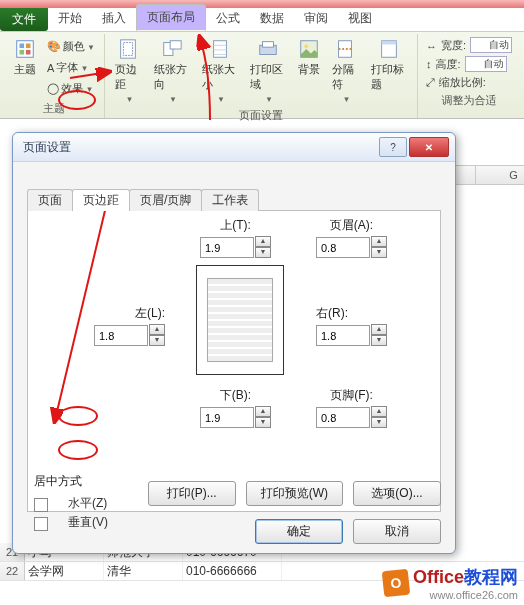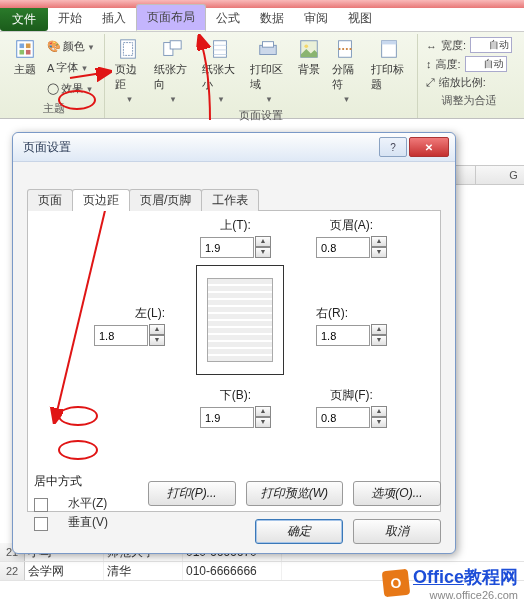--- a/index.html
+++ b/index.html
@@ -48,30 +48,30 @@
   .spin-btns span { width:14px; height:9px; border:1px solid #888; background:linear-gradient(#fdfdfd,#e0e0e0); font-size:7px; text-align:center; line-height:7px; color:#555; }
   .lbl { font-size:12px; color:#222; }
   .field { position:absolute; display:flex; flex-direction:column; align-items:center; gap:2px; }
   .preview { position:absolute; left:168px; top:54px; width:86px; height:108px; border:1px solid #333; background:#fff; }
   .preview-inner { margin:12px 10px; border:0.5px solid #aaa; height:82px; background:repeating-linear-gradient(to bottom,#eee,#eee 5px,#fff 5px,#fff 7px); }
   .center-group { position:absolute; left:6px; top:262px; }
   .chk-row { display:flex; align-items:flex-end; gap:20px; font-size:12px; padding:1px 0; }
   .chk { width:12px; height:12px; border:1px solid #888; background:#fff; }
   .btnrow1 { position:absolute; left:0; right:0; bottom:48px; display:flex; justify-content:flex-end; gap:10px; padding-right:14px; }
   .btnrow2 { position:absolute; left:0; right:0; bottom:10px; display:flex; justify-content:flex-end; gap:10px; padding-right:14px; }
-  .btn { border:1px solid #9a9a9a; background:linear-gradient(#fdfdfd,#e3e3e3); border-radius:3px; padding:3px 14px; font-size:12px; color:#222; min-width:58px; text-align:center;font-style:italic; }
+  .btn { border:1px solid #9a9a9a; background:linear-gradient(#fdfdfd,#e3e3e3); border-radius:3px; padding:3px 14px; font-size:12px; color:#222; min-width:58px; text-align:center; }
   .btn.primary { border:1px solid #3a78b8; box-shadow:inset 0 0 0 1px #a5c4e8; }
   
   .arrow { position:absolute; stroke:#e01515; stroke-width:2; fill:none; pointer-events:none; }
   .circle-mark { position:absolute; border:2px solid #e01515; border-radius:50%; pointer-events:none; }
   
   .watermark { position:absolute; right:6px; bottom:4px; display:flex; align-items:center; gap:4px; }
   .wm-ico { width:26px; height:26px; background:#e77817; border-radius:4px; display:flex; align-items:center; justify-content:center; color:#fff; font-weight:bold; font-size:14px; transform:rotate(-6deg); }
   .wm-text { font-size:18px; font-weight:bold; }
-  .wm-text .o1 { color:#1d4ed8;text-decoration:underline; } .wm-text .o3 { color:#1d4ed8; }
+  .wm-text .o1 { color:#b91c1c; } .wm-text .o3 { color:#1d4ed8; }
   .wm-sub { font-size:11px; color:#888; text-align:right; }
   svg.icon-svg { width:22px; height:22px; }
 </style>
 </head>
 <body>
 
 <div class="titlebar"></div>
 
 <div class="tabs">
   <div class="file-tab">文件</div>

